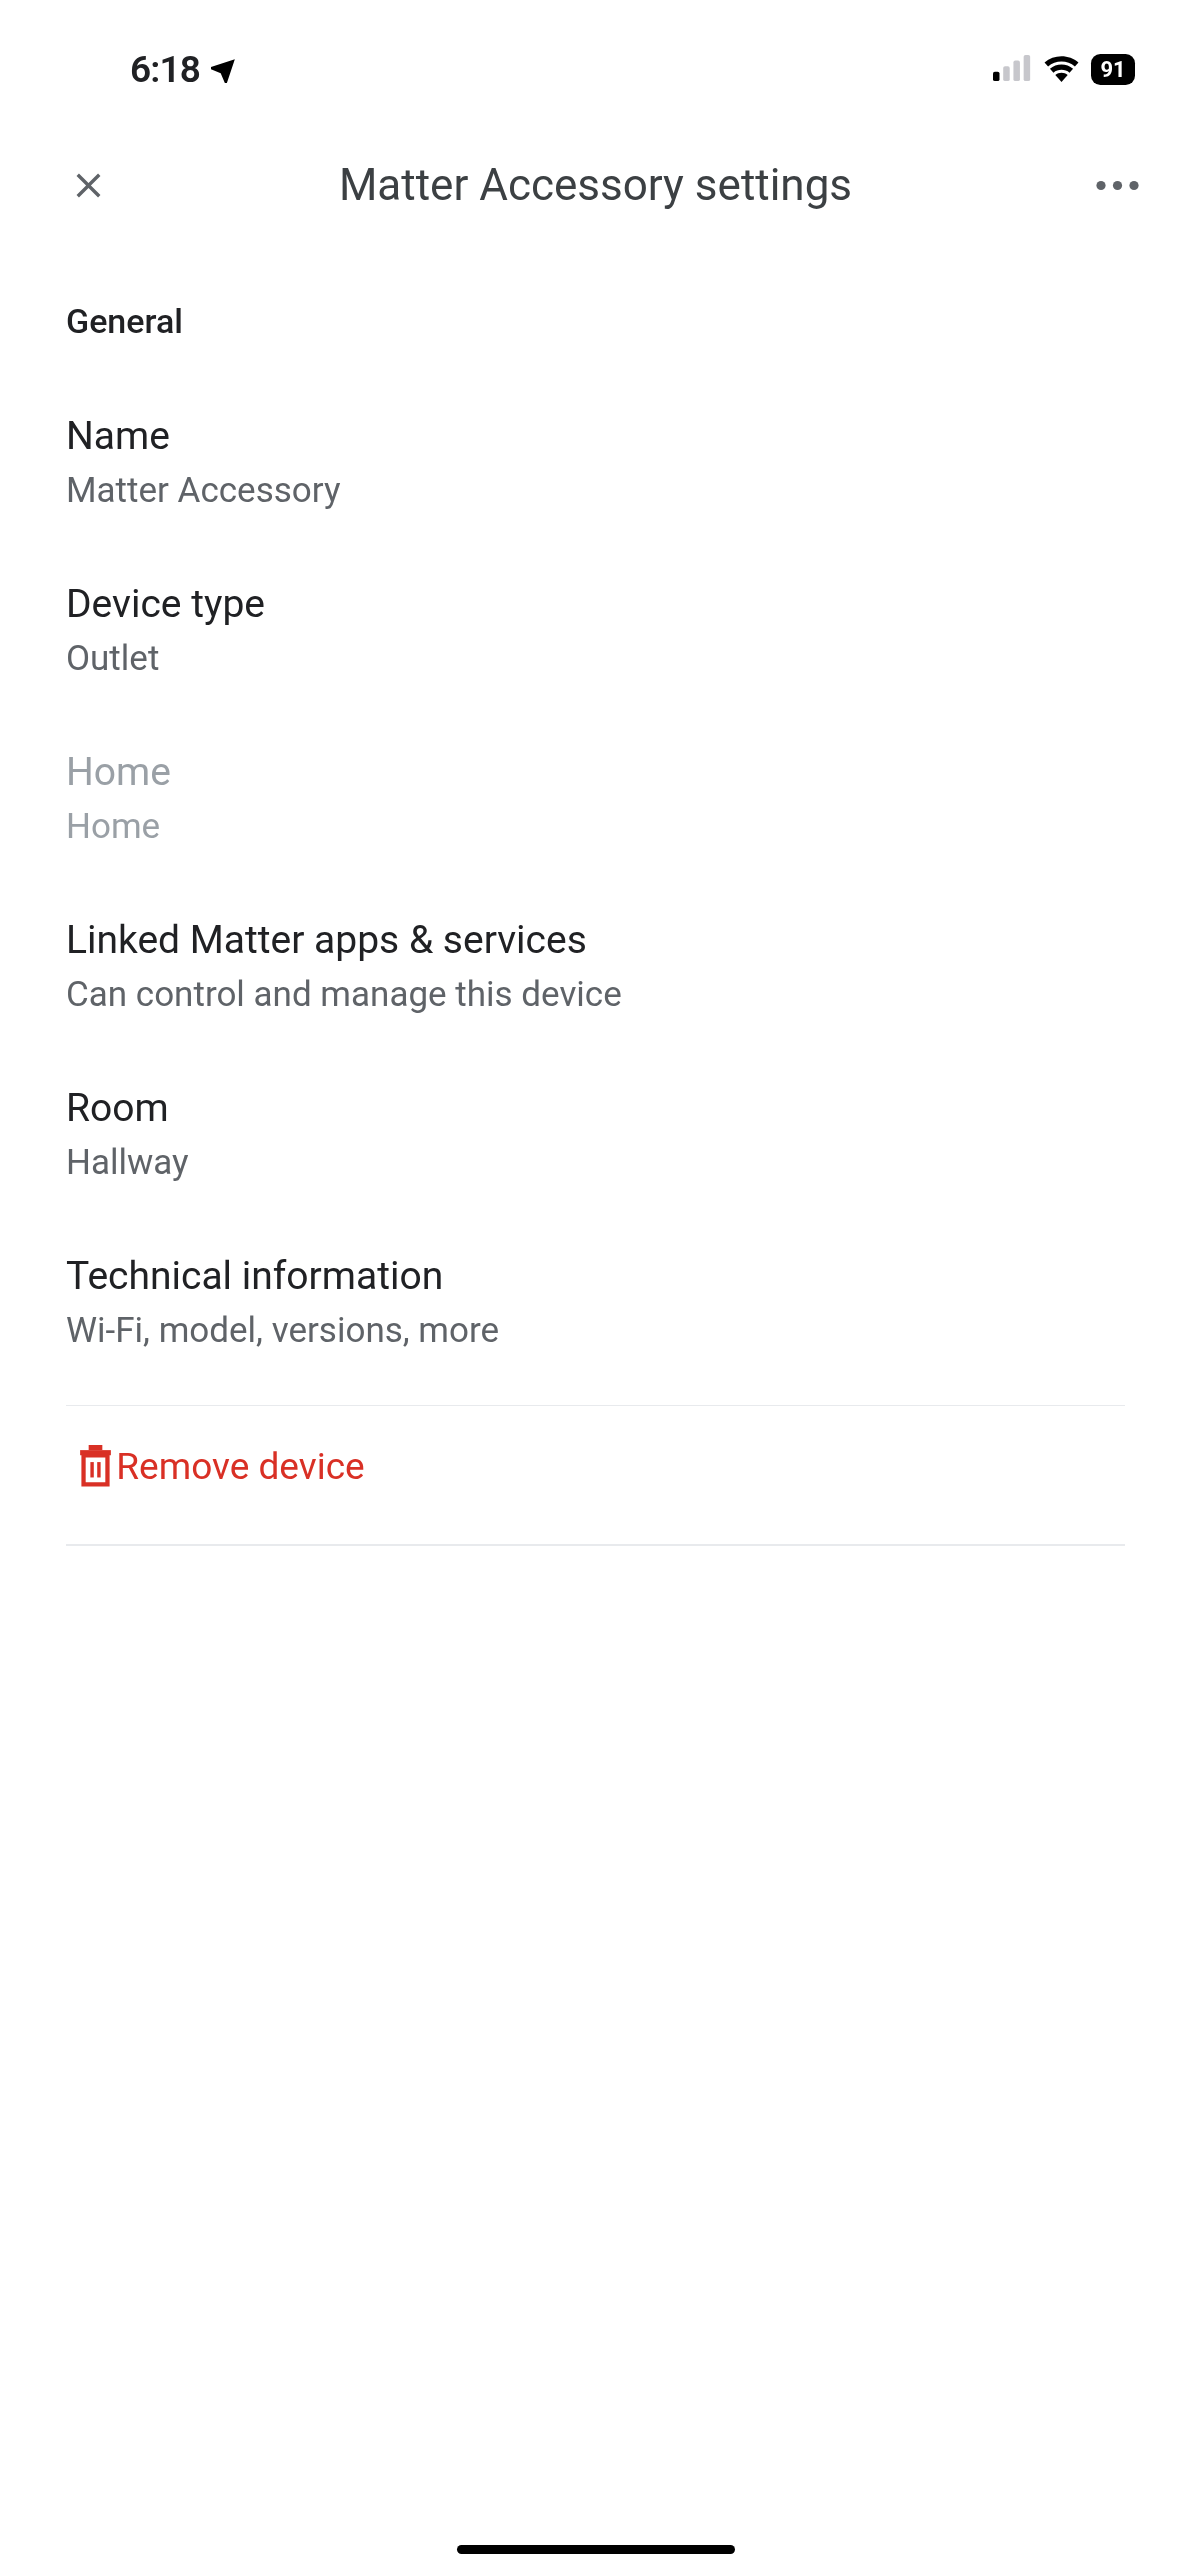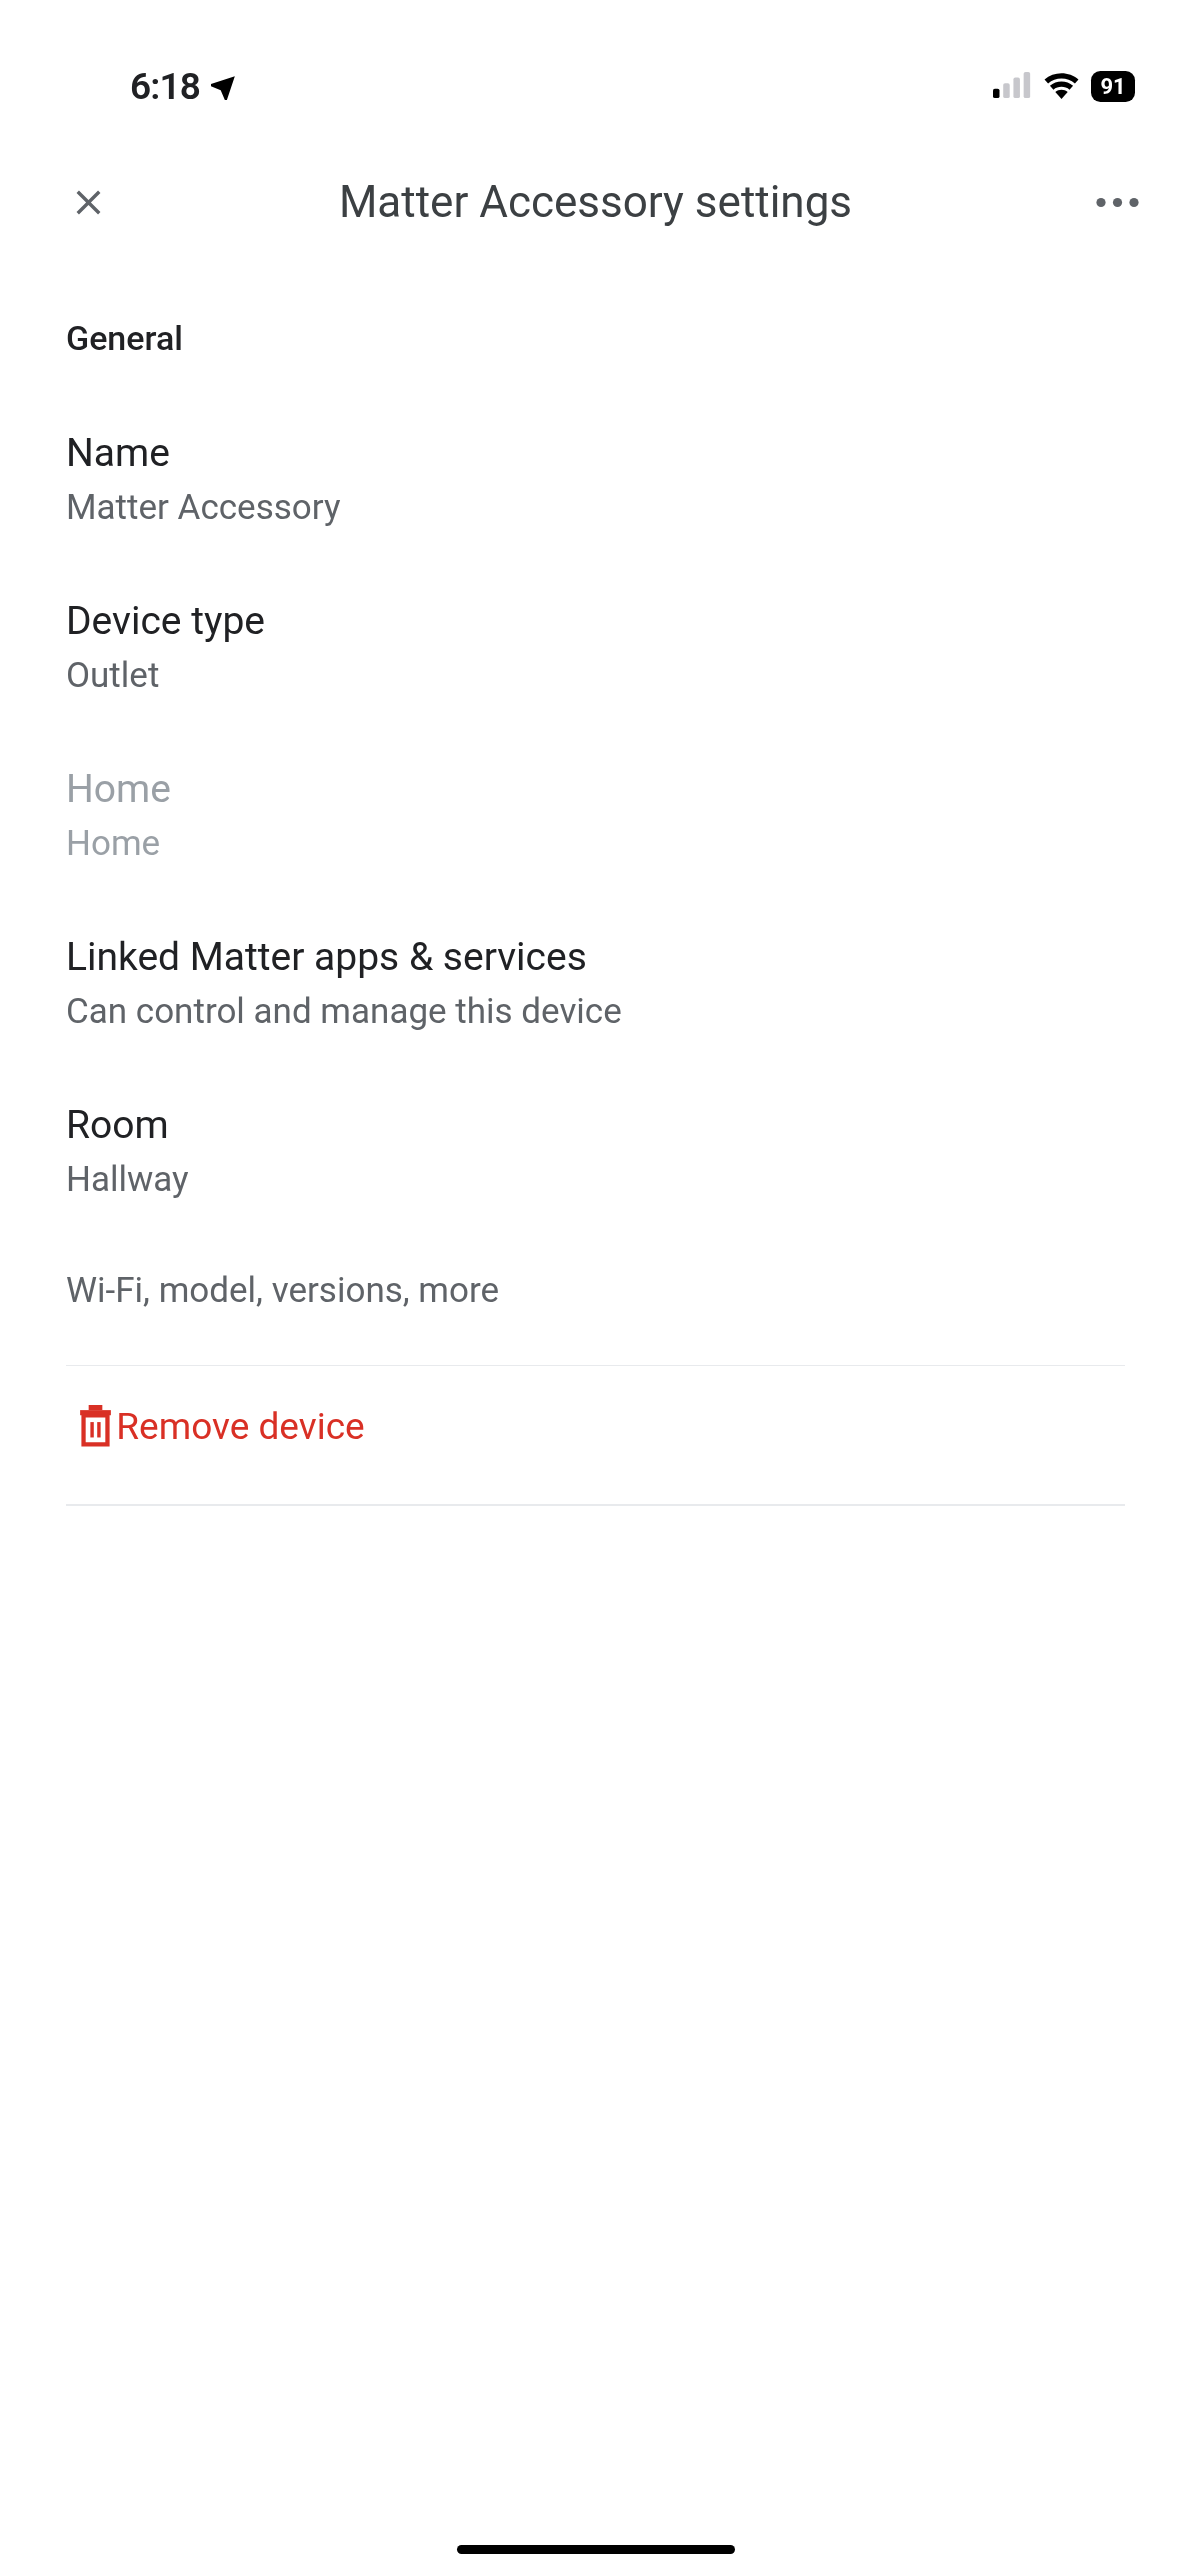--- a/index.html
+++ b/index.html
@@ -15,21 +15,20 @@
       height: 2576px;
       position: relative;
       color: #202124;
     }
     .status-bar {
       display: flex;
       align-items: center;
       justify-content: space-between;
       padding: 28px 56px 0 130px;
       height: 111px;
-      margin-top: 17px;
     }
     .status-left {
       display: flex;
       align-items: center;
       gap: 11px;
     }
     .status-time {
       font-size: 37px;
       font-weight: 600;
       letter-spacing: -0.9px;
@@ -212,20 +211,21 @@
     <div class="setting-title">Linked Matter apps &amp; services</div>
     <div class="setting-value">Can control and manage this device</div>
   </div>
 
   <div class="setting-item">
     <div class="setting-title">Room</div>
     <div class="setting-value">Hallway</div>
   </div>
 
   <div class="setting-item">
+    <div class="setting-title">Technical information</div>
     <div class="setting-value">Wi-Fi, model, versions, more</div>
   </div>
 
   <div class="divider"></div>
 
   <div class="remove-item">
     <span class="trash-icon">
       <svg width="41" height="45" viewBox="0 0 24 26">
         <rect x="3" y="4" width="18" height="3" fill="#d93025"></rect>
         <rect x="8" y="1" width="8" height="3" fill="#d93025"></rect>

